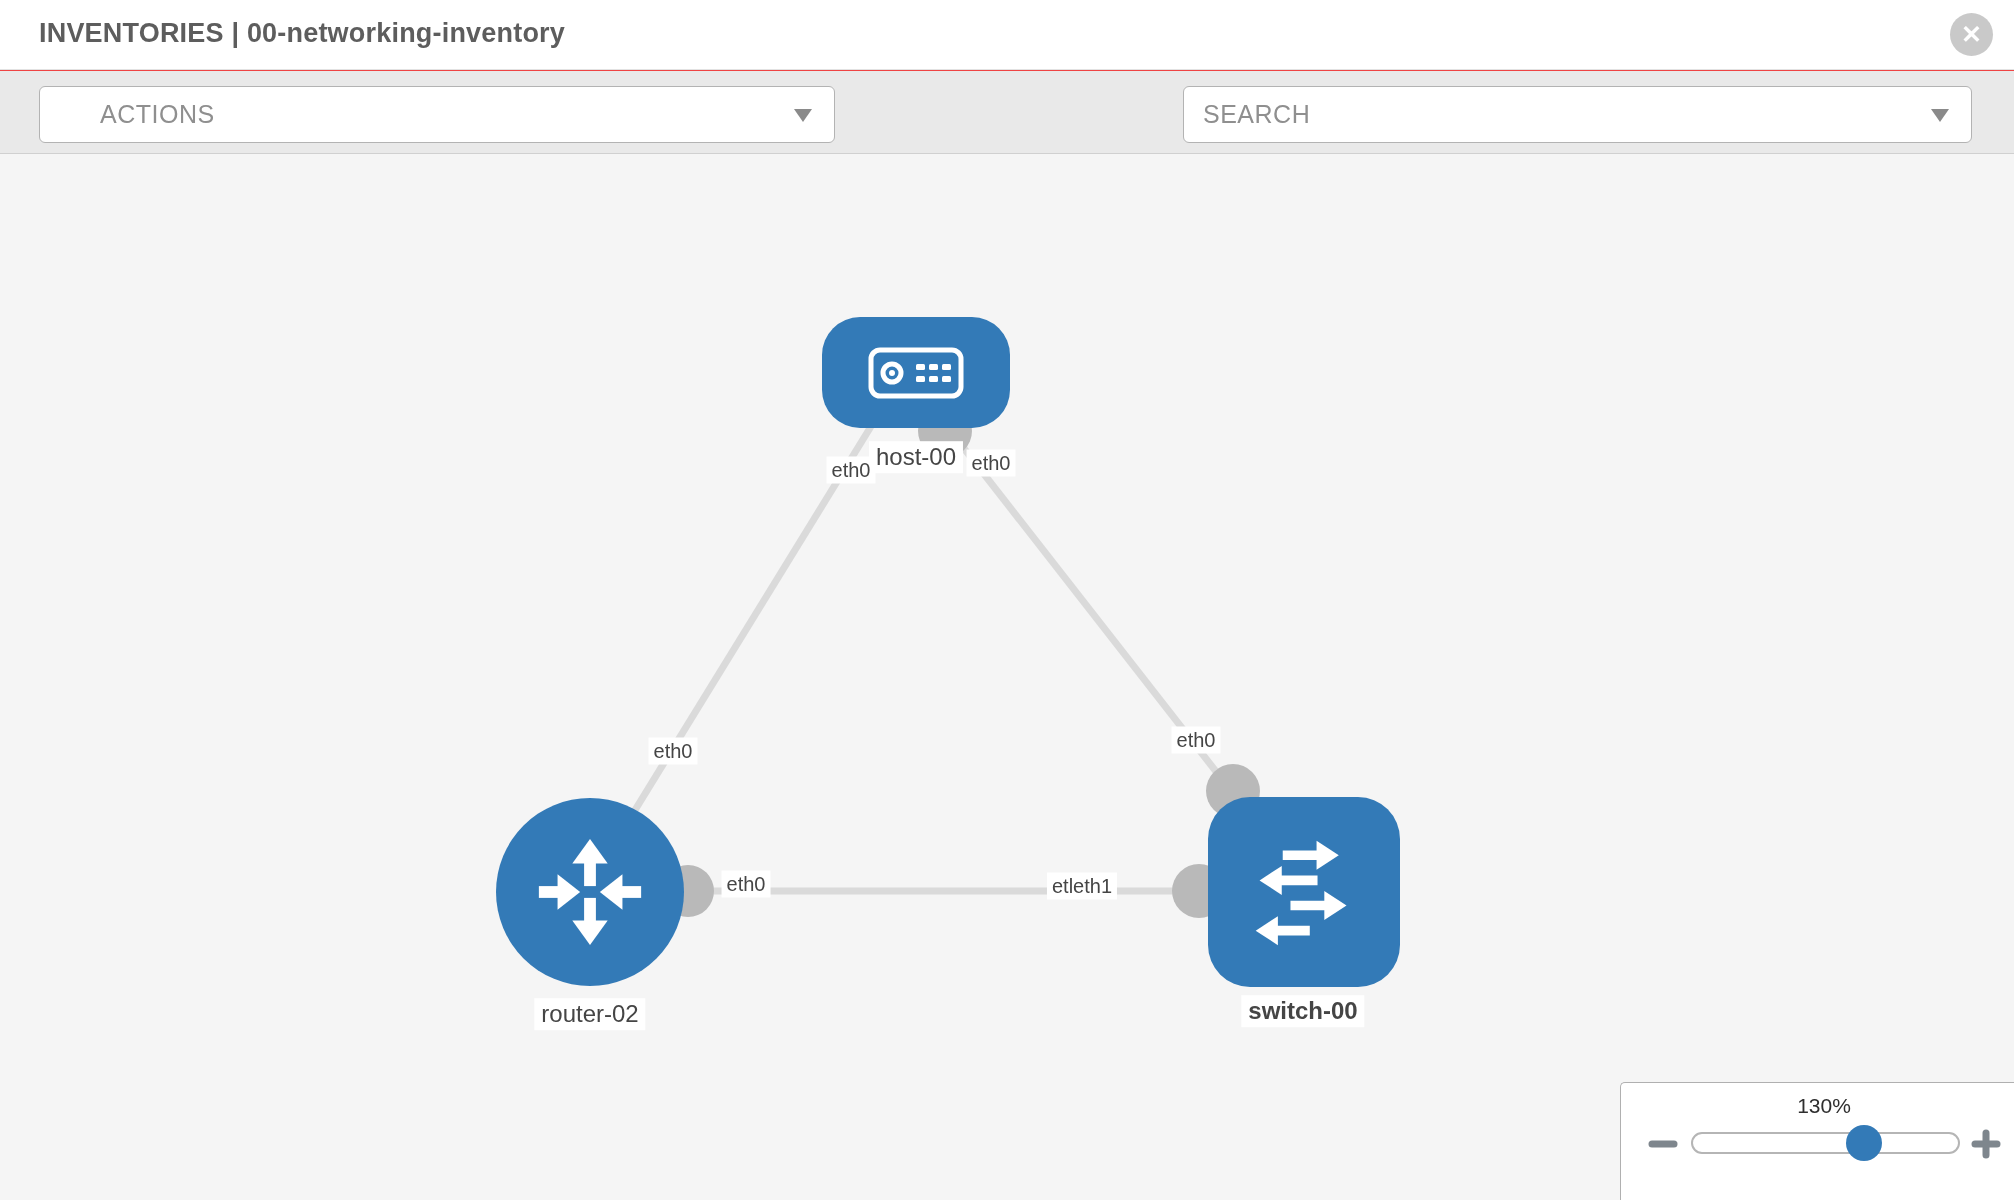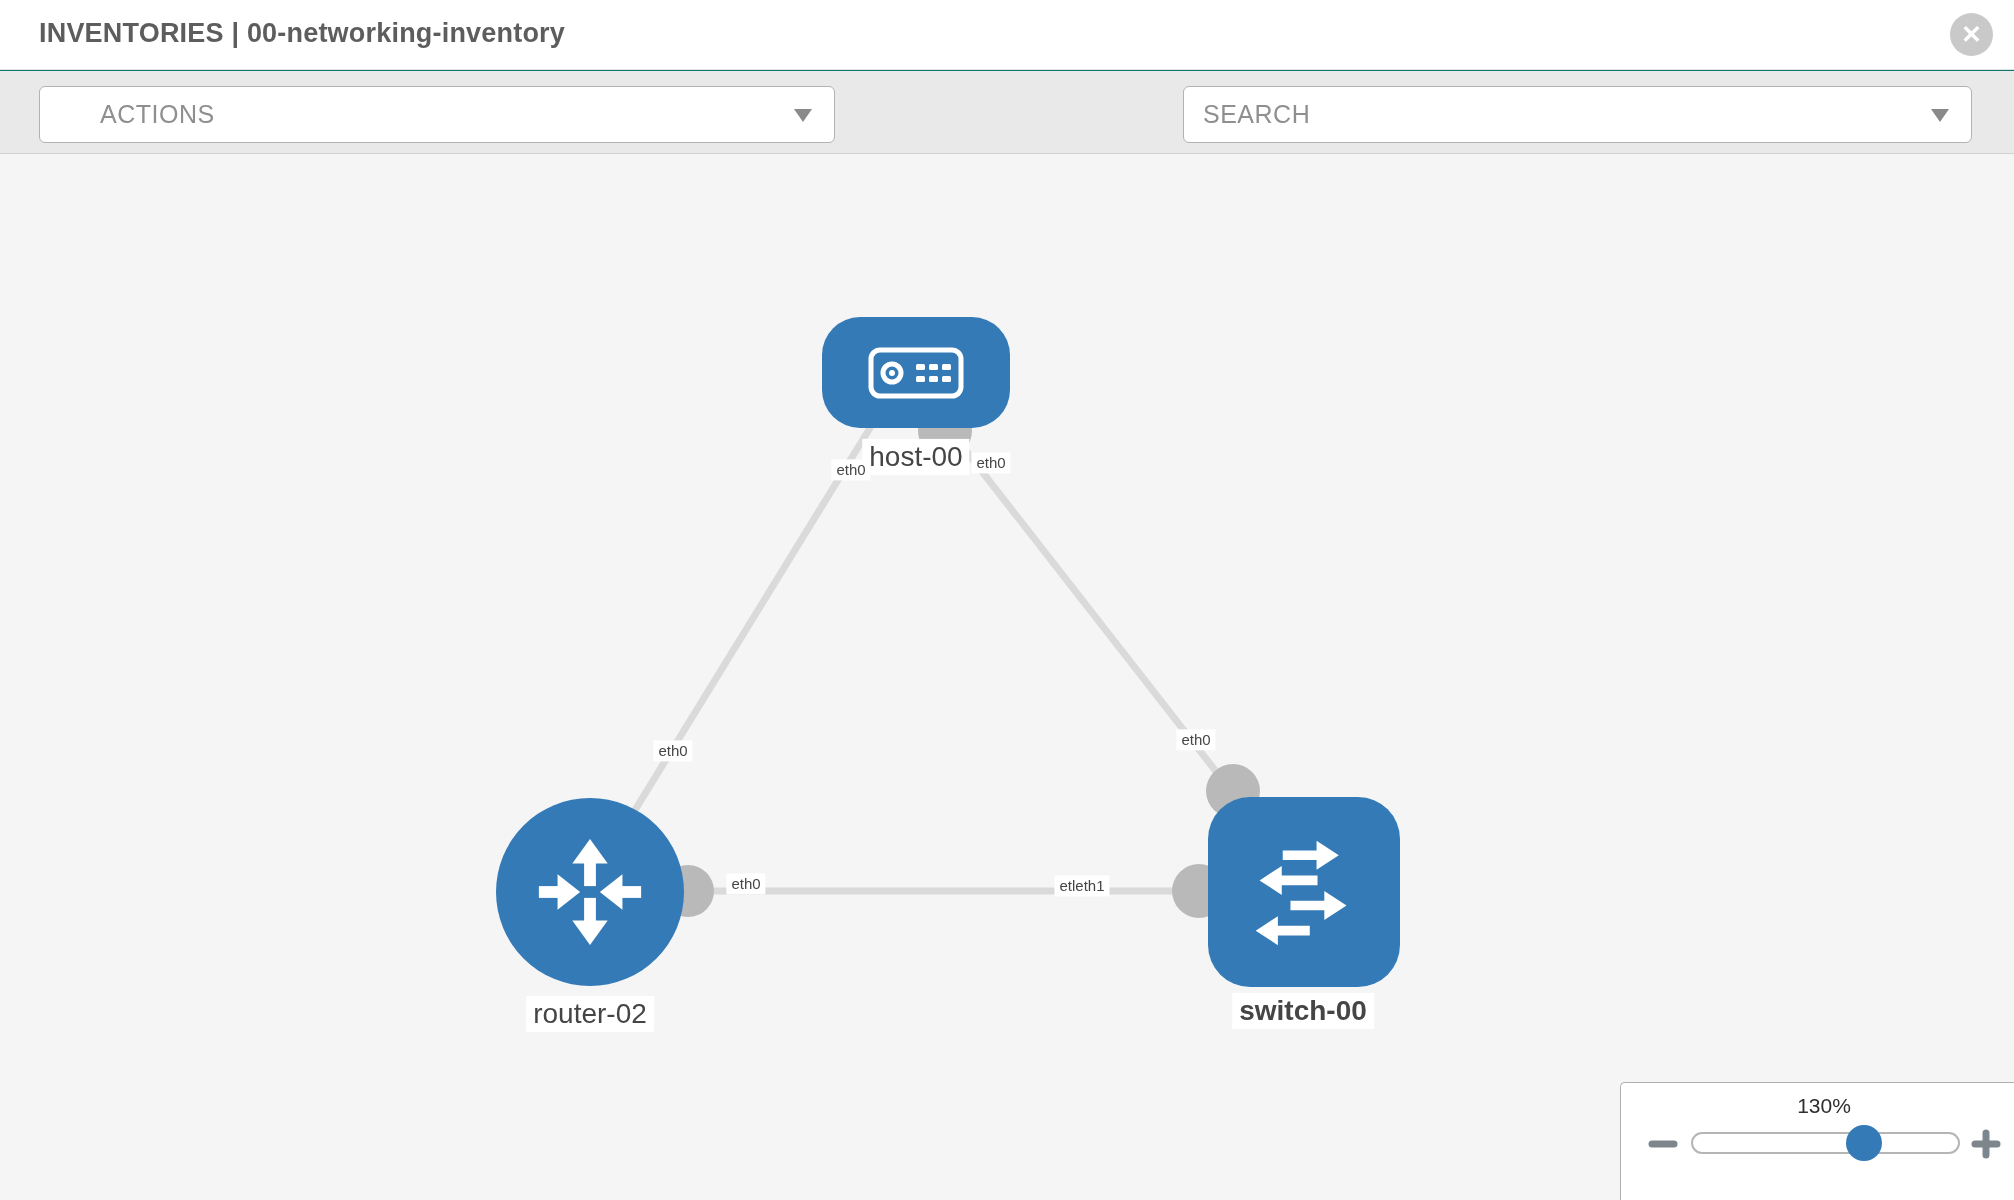--- a/index.html
+++ b/index.html
@@ -1,18 +1,18 @@
 <!DOCTYPE html>
 <html><head>
 <meta charset="utf-8">
 <style>
   * { margin:0; padding:0; box-sizing:border-box; }
   html,body { width:2014px; height:1200px; }
   body { font-family:"Liberation Sans", sans-serif; background:#fff; overflow:hidden; }
-  .app { position:relative; width:2014px; height:1200px; background:#0f766e; }
+  .app { position:relative; width:2014px; height:1200px; background:#ef4444; }
 
   
   .header { position:absolute; left:0; top:0; width:100%; height:70px; background:#fff; border-bottom:1px solid #e2e2e2; }
   .page-title { position:absolute; left:39px; top:18px; font-size:27px; font-weight:700; color:#5d5d5d; letter-spacing:.2px; }
   .close-btn { position:absolute; right:21px; top:13px; width:43px; height:43px; border-radius:50%; background:#c9c9c9; border:none; cursor:pointer; }
   .close-btn span { position:absolute; left:0; top:0; width:100%; height:100%; display:flex; align-items:center; justify-content:center; color:#fff; font-size:25px; font-weight:700; line-height:1; }
 
   
   .toolbar { position:absolute; left:0; top:71px; width:100%; height:83px; background:#e9e9e9; border-bottom:1px solid #d0d0d0; }
   .select { position:absolute; top:15px; height:57px; background:#fff; border:1px solid #b3b3b3; border-radius:6px; display:flex; align-items:center; cursor:pointer; }
@@ -27,22 +27,22 @@
   
   .canvas { position:absolute; left:0; top:154px; width:2014px; height:1046px; background:#f5f5f5; overflow:hidden; }
   .net-svg { position:absolute; left:0; top:0; }
 
   .node { position:absolute; display:flex; align-items:center; justify-content:center; background:#337ab7; cursor:pointer; }
   .node.host   { left:822px;  top:163px; width:188px; height:111px; border-radius:38px; }
   .node.router { left:496px;  top:644px; width:188px; height:188px; border-radius:50%; }
   .node.switch { left:1208px; top:643px; width:192px; height:190px; border-radius:42px; }
 
   .chip { position:absolute; transform:translate(-50%,-50%); background:#fff; color:#454545; white-space:nowrap; padding:2px 7px; line-height:1.15; }
-  .chip.node-label { font-size:28px; }
-  .chip.if-label   { font-size:15px; padding:2px 5px; }
+  .chip.node-label { font-size:24px; }
+  .chip.if-label   { font-size:20px; padding:2px 5px; }
 
   
   .lbl-host    { left:916px;  top:303px; }
   .lbl-router  { left:590px;  top:860px; }
   .lbl-switch  { left:1303px; top:857px;font-weight:bold; }
   .if-host-l   { left:851px;  top:316px; }
   .if-host-r   { left:991px;  top:309px; }
   .if-rlink    { left:673px;  top:597px; }
   .if-slink    { left:1196px; top:586px; }
   .if-rport    { left:746px;  top:730px; }

